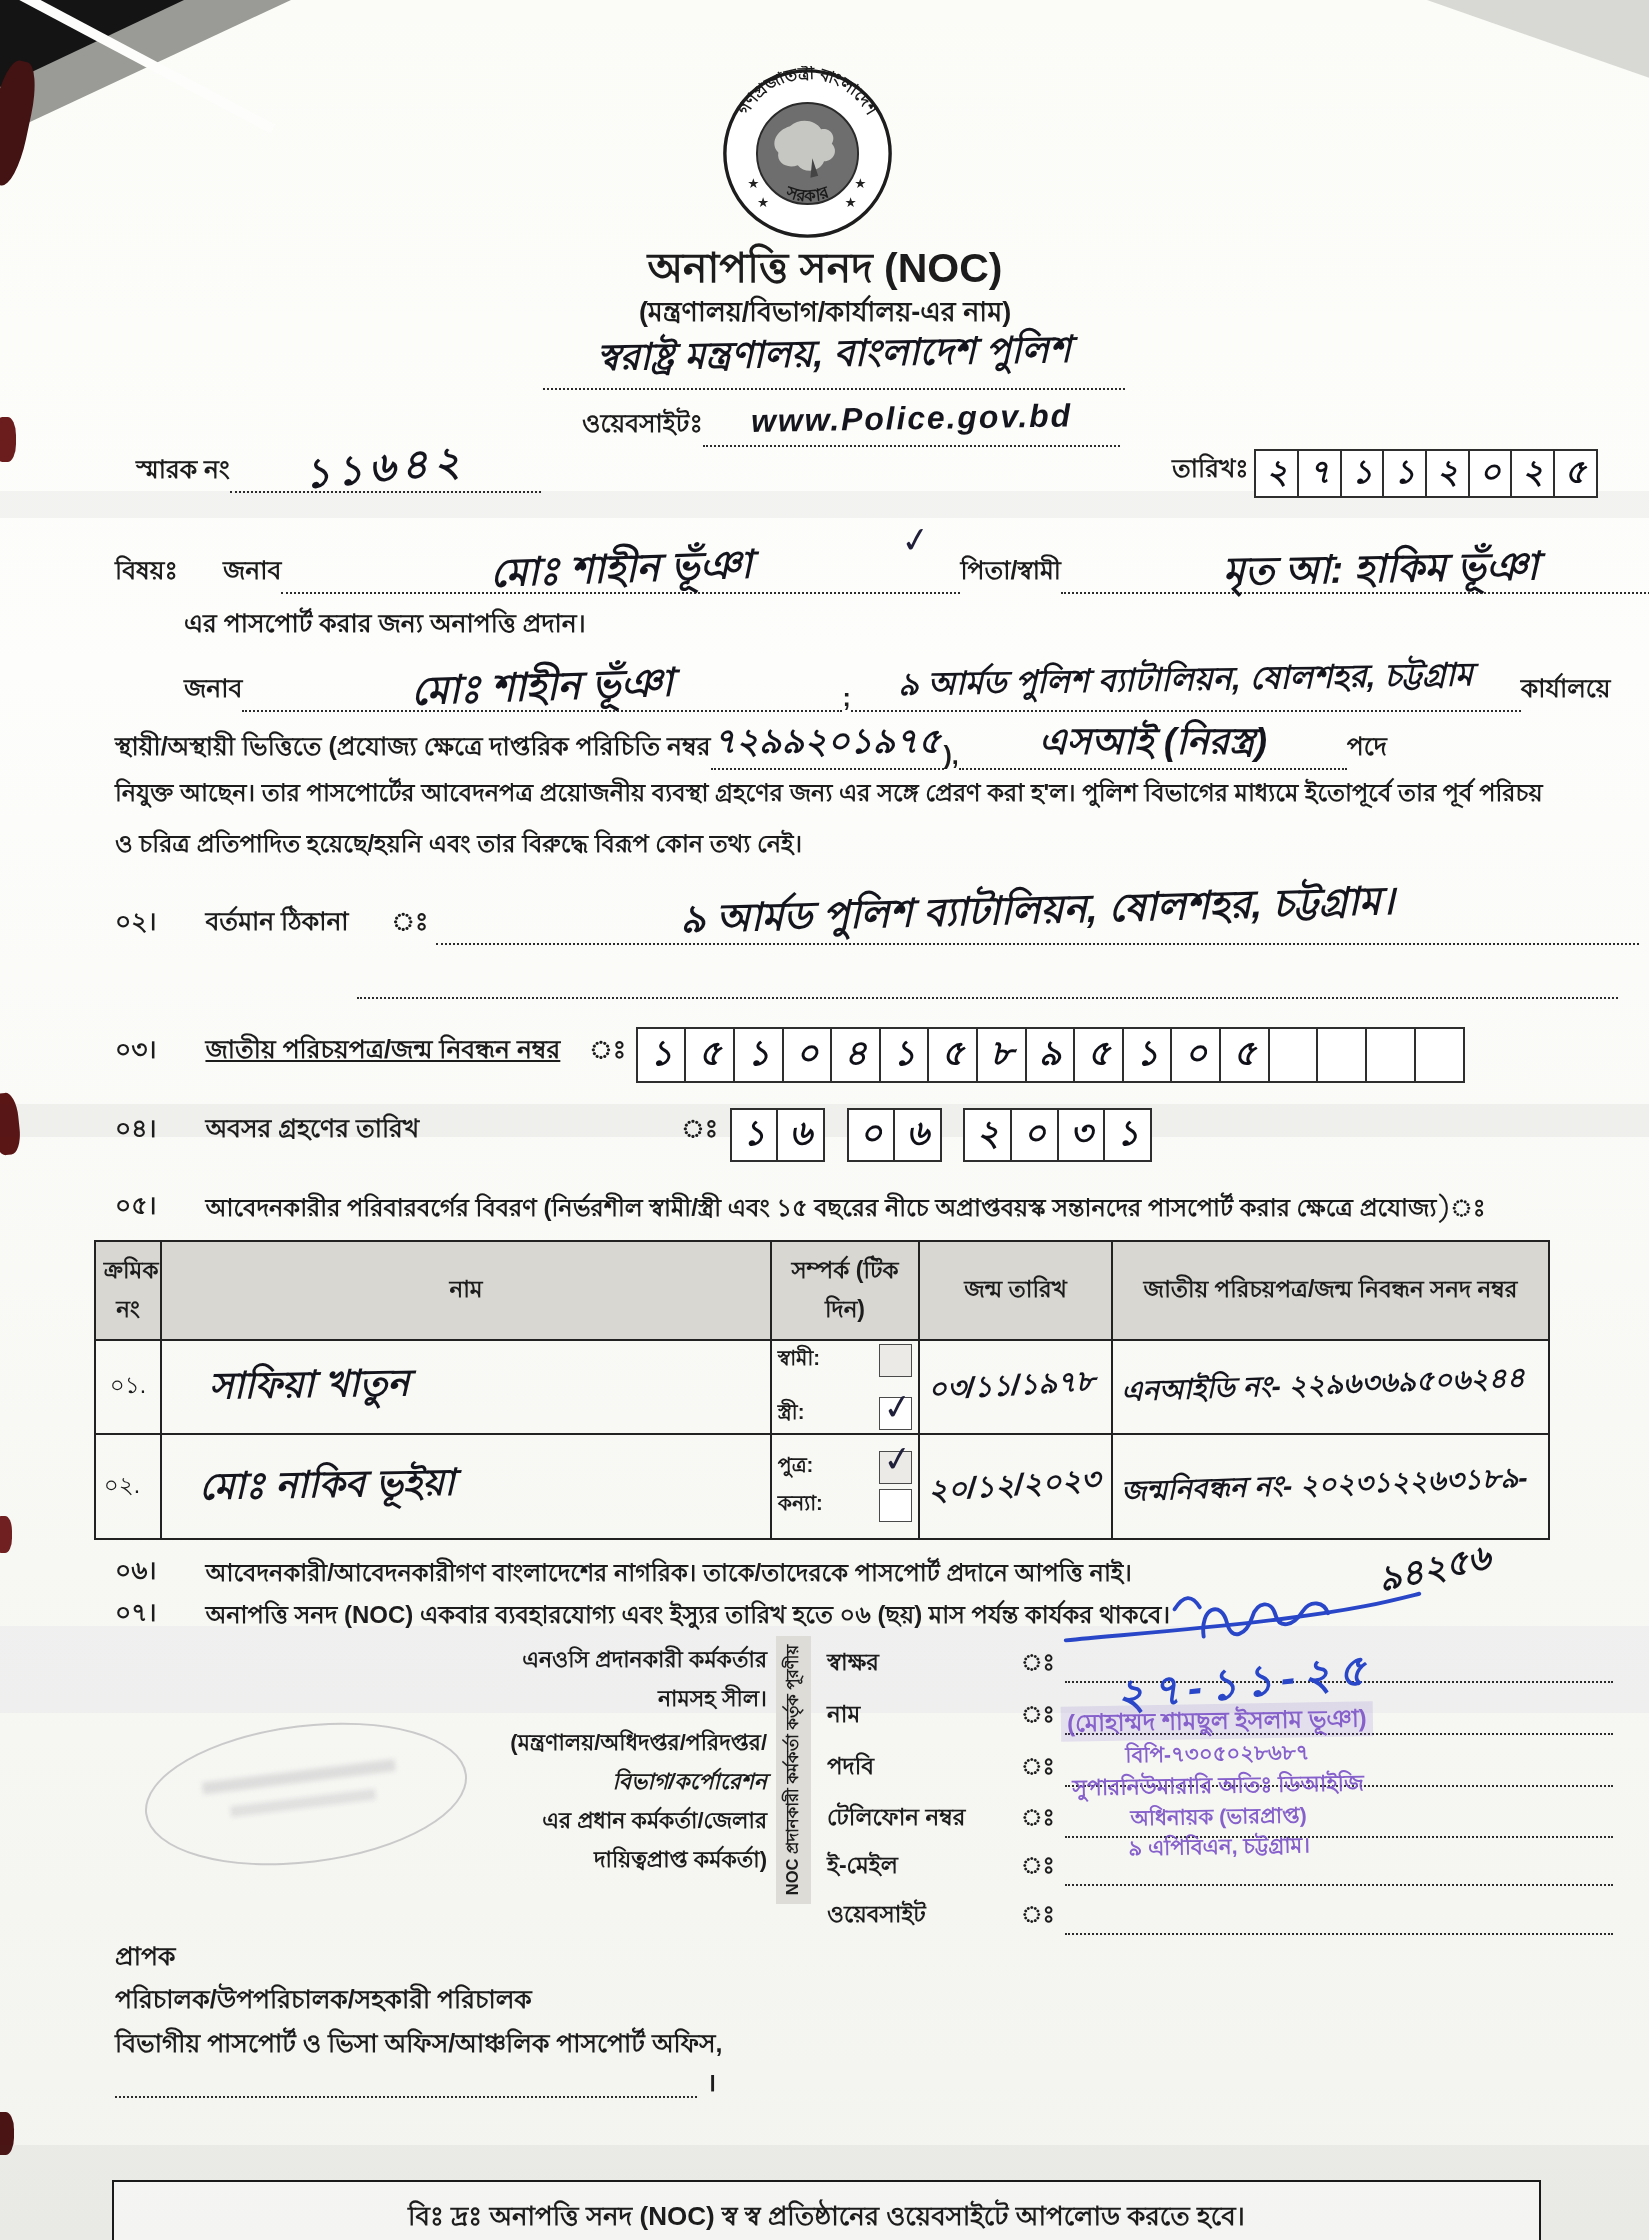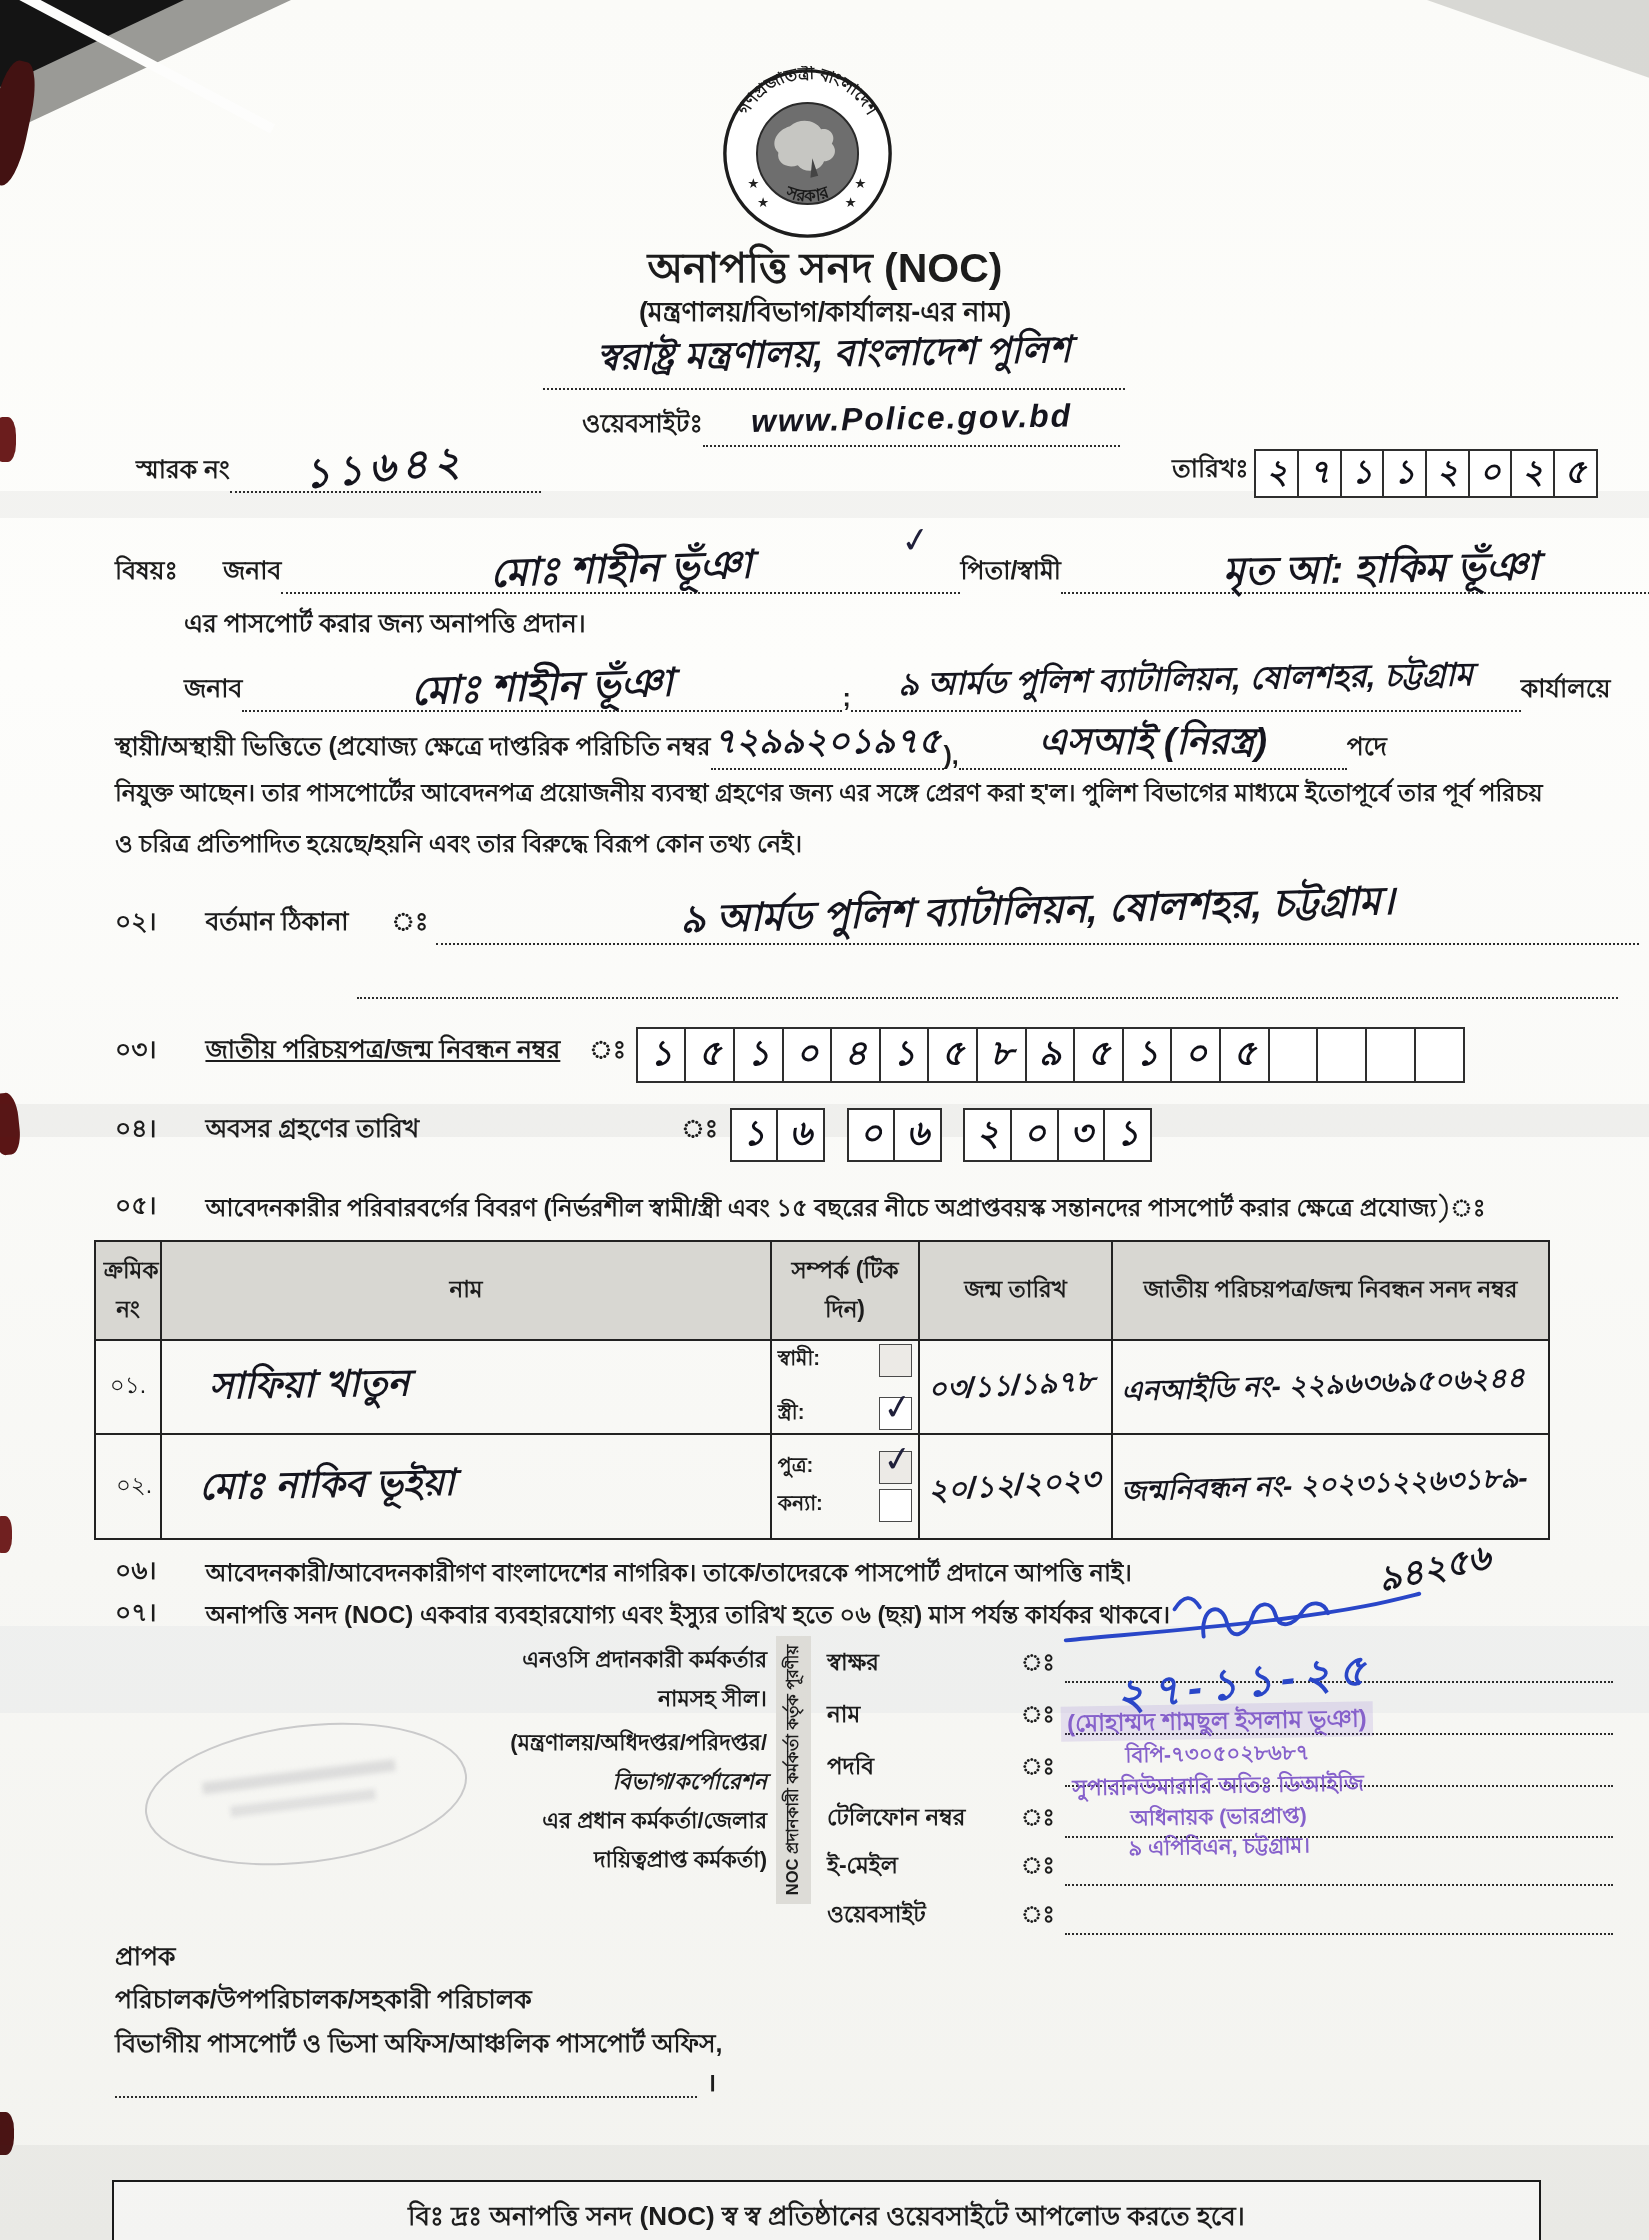--- a/index.html
+++ b/index.html
@@ -218,21 +218,21 @@
       <div style="display:flex;justify-content:space-between;align-items:center;position:relative;">
         <span class="pr" style="font-size:20.4px;">স্ত্রী:</span>
         <span class="chk" style="background:#fff;"></span>
         <span class="ticky" style="right:0;top:-9.7px;">✓</span>
       </div>
     </td>
     <td><span class="hw" style="font-size:29px;display:inline-block;transform:rotate(-3deg);">০৩/১১/১৯৭৮</span></td>
     <td style="overflow:visible;"><span class="hw" style="font-size:28px;display:inline-block;transform:rotate(-2deg);">এনআইডি নং- ২২৯৬৩৬৯৫০৬২৪৪</span></td>
   </tr>
   <tr style="height:105px;">
-    <td style="text-align:right;font-size:23px;">০২.</td>
+    <td style="text-align:left;font-size:23px;">০২.</td>
     <td><span class="hw" style="font-size:37px;display:inline-block;transform:rotate(-1deg);margin-left:29px;">মোঃ নাকিব ভূইয়া</span></td>
     <td style="padding:1.9px 5.8px;border-radius:31px;">
       <div style="display:flex;justify-content:space-between;align-items:center;margin-bottom:3.9px;position:relative;">
         <span class="pr" style="font-size:20.4px;">পুত্র:</span>
         <span class="chk"></span>
         <span class="ticky" style="right:0;top:-11.6px;">✓</span>
       </div>
       <div style="display:flex;justify-content:space-between;align-items:center;">
         <span class="pr" style="font-size:20.4px;">কন্যা:</span>
         <span class="chk" style="background:#fff;"></span>

